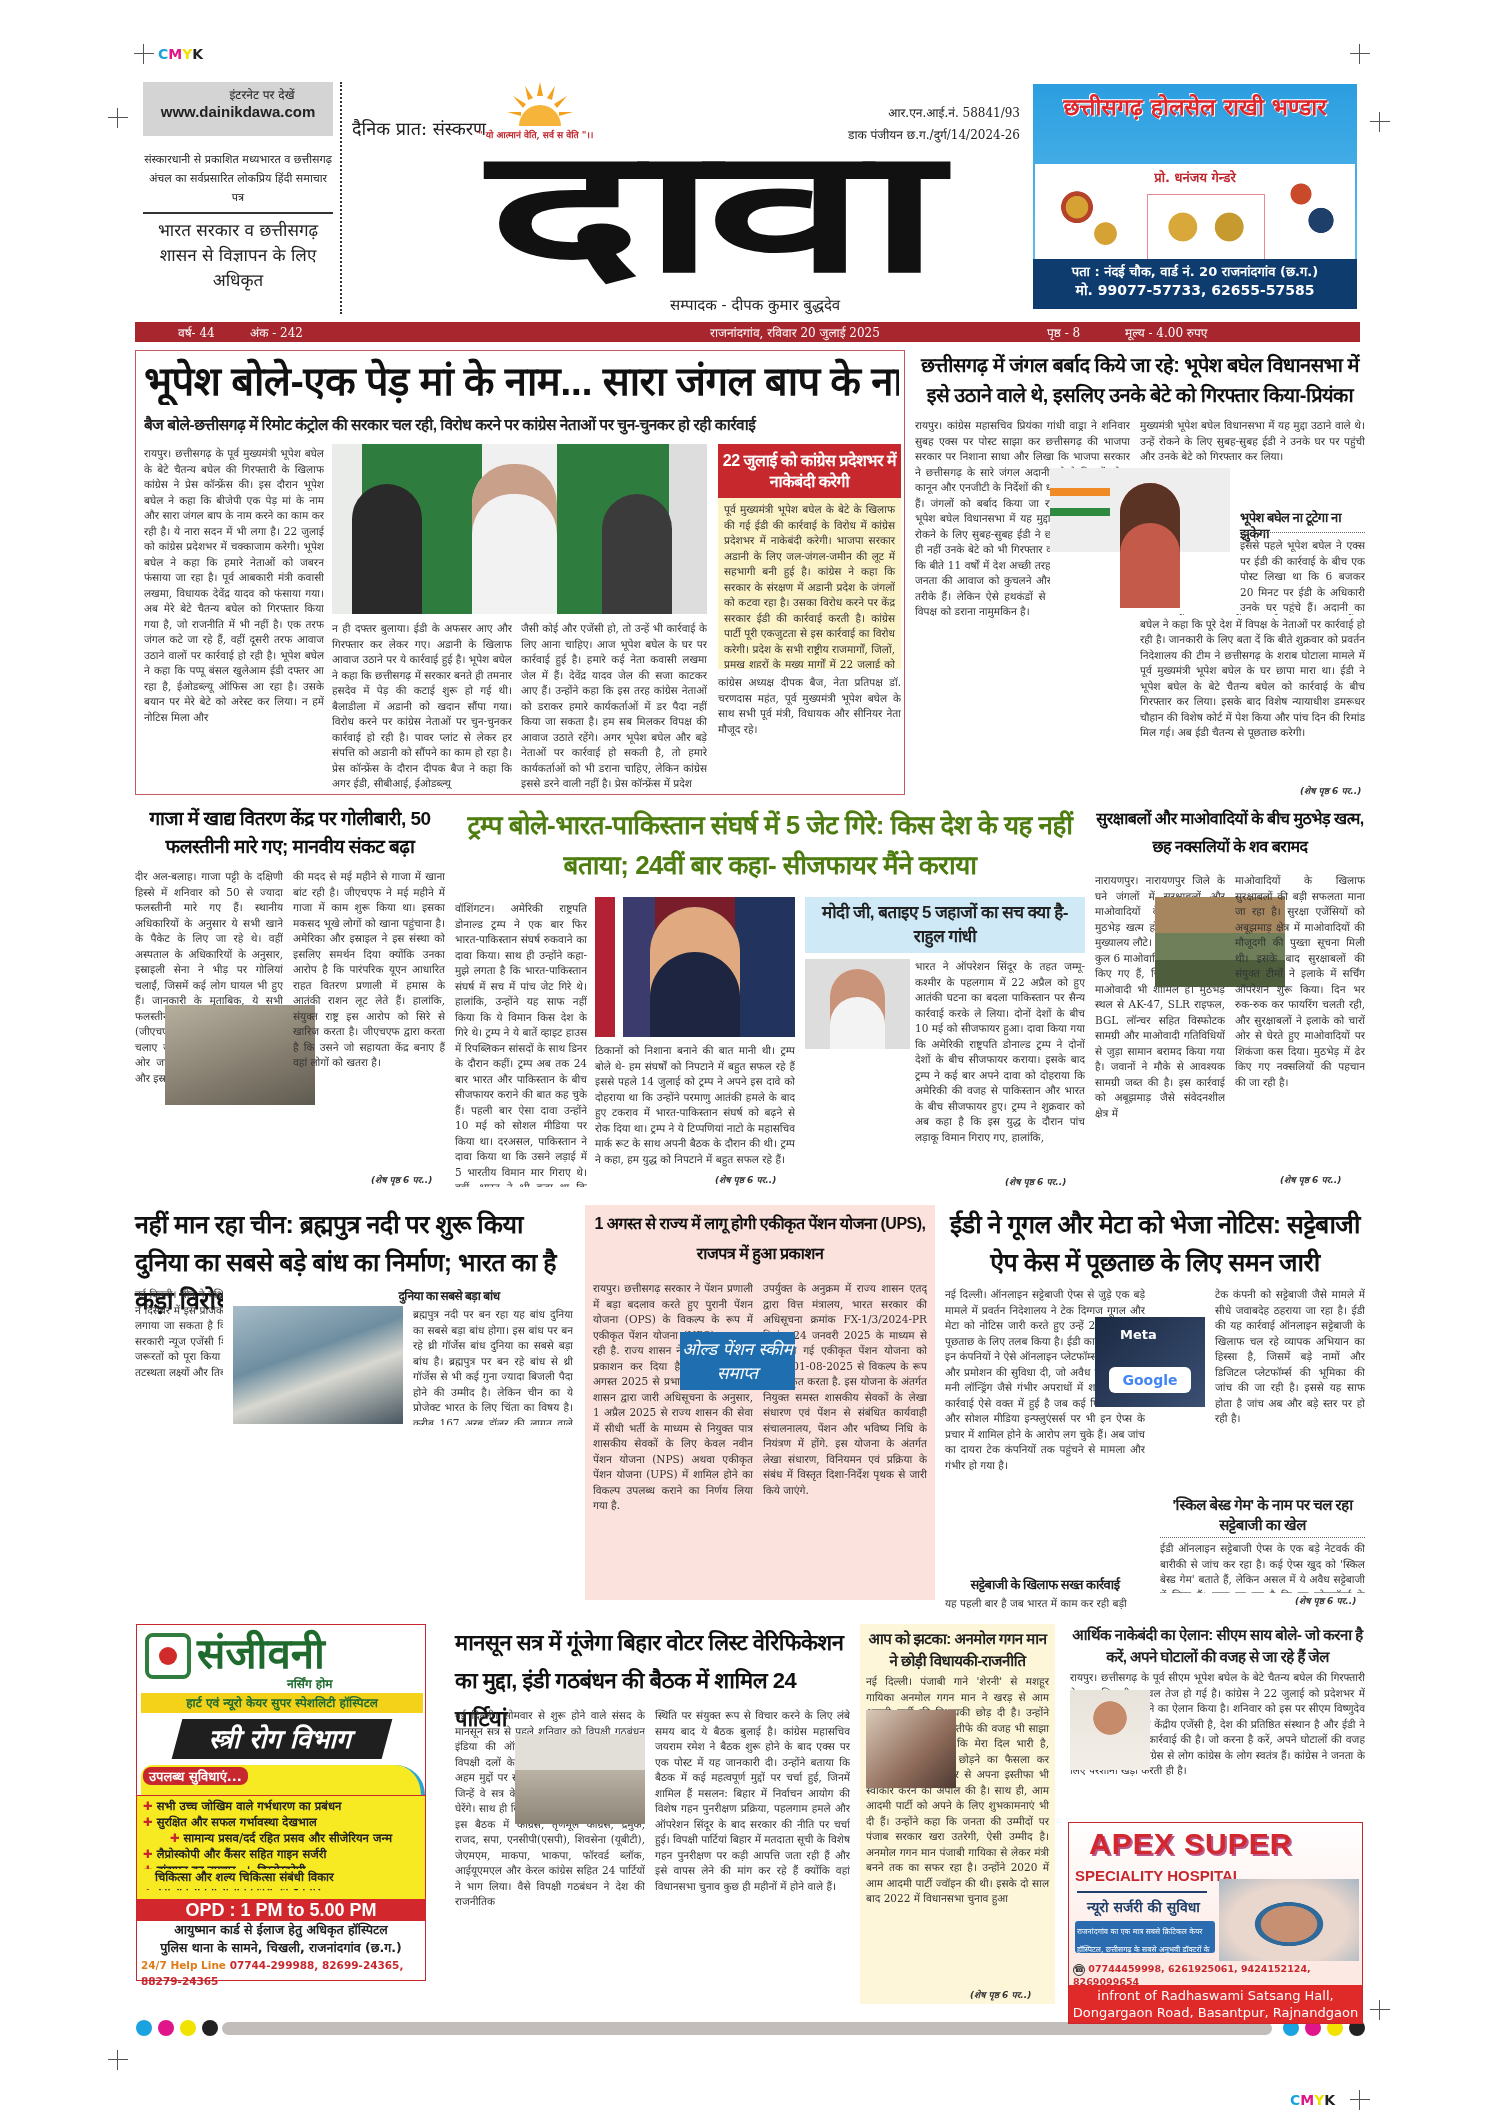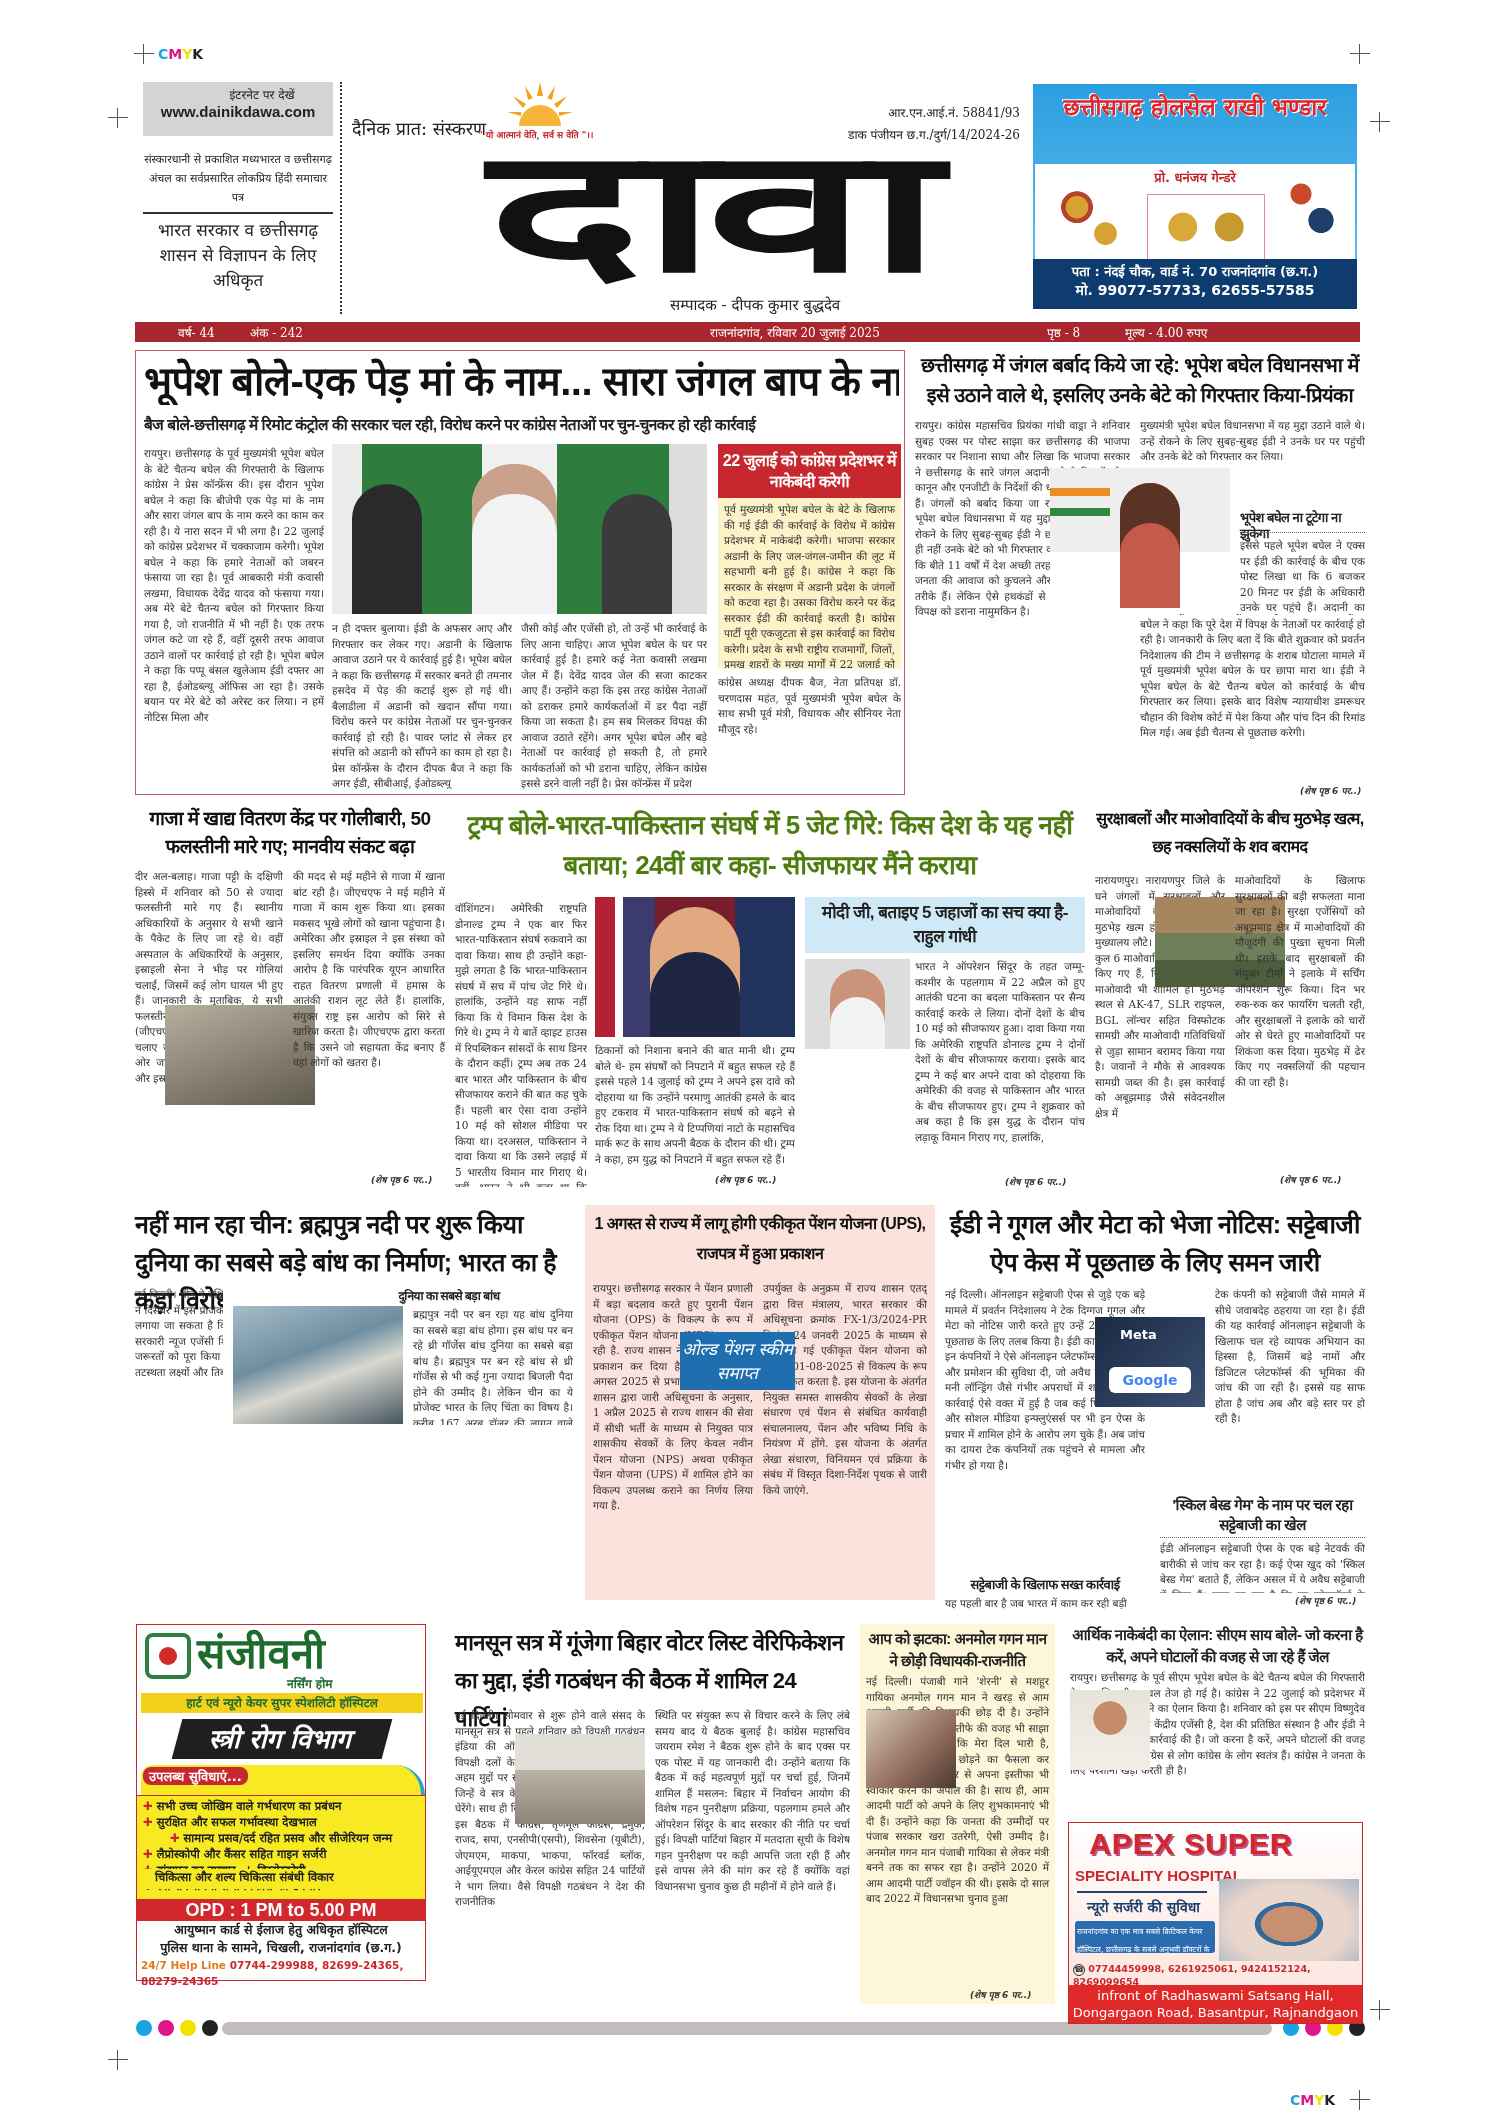--- a/index.html
+++ b/index.html
@@ -67,21 +67,21 @@
 
 <div class="abs" style="left:1033px;top:84px;width:324px;height:225px;background:linear-gradient(#2b9ee0,#6bc5f0);">
   <div style="margin-top:6px;text-align:center;font-size:23px;font-weight:bold;color:#e0262b;font-family:'DejaVu Serif',serif;text-shadow:1px 1px 0 #fff,-1px -1px 0 #fff;">छत्तीसगढ़ होलसेल राखी भण्डार</div>
   <div style="position:absolute;left:2px;top:80px;width:320px;height:100px;background:#fff;">
     <div style="text-align:center;font-size:13px;font-weight:bold;color:#c0272d;margin-top:4px;">प्रो. धनंजय गेन्डरे</div>
     <div style="position:absolute;left:4px;top:8px;width:95px;height:88px;background:radial-gradient(circle at 40% 40%,#d6a234 0 14%,#b7422a 15% 20%,transparent 21%),radial-gradient(circle at 70% 70%,#d6a234 0 12%,transparent 13%);"></div>
     <div style="position:absolute;left:112px;top:30px;width:118px;height:66px;border:1px solid #e89;background:radial-gradient(circle at 30% 50%,#d8a83a 0 16%,transparent 17%),radial-gradient(circle at 70% 50%,#c79a30 0 16%,transparent 17%);"></div>
     <div style="position:absolute;left:238px;top:8px;width:80px;height:88px;background:radial-gradient(circle at 60% 55%,#1f3f6b 0 18%,transparent 19%),radial-gradient(circle at 35% 25%,#c94a2a 0 12%,transparent 13%);"></div>
   </div>
   <div style="position:absolute;left:0;bottom:0;width:100%;height:50px;background:#0e3c6e;color:#fff;text-align:center;padding-top:3px;">
-    <div style="font-size:13px;font-weight:bold;">पता : नंदई चौक, वार्ड नं. 70 राजनांदगांव (छ.ग.)</div>
+    <div style="font-size:13px;font-weight:bold;">पता : नंदई चौक, वार्ड नं. 20 राजनांदगांव (छ.ग.)</div>
     <div style="font-size:14px;font-weight:bold;">मो. 99077-57733, 62655-57585</div>
   </div>
 </div>
 
 <div class="abs" style="left:135px;top:322px;width:1225px;height:20px;background:#a8272e;color:#fff;font-size:12px;font-family:'DejaVu Serif',serif;">
   <span class="abs" style="left:43px;top:2px;">वर्ष- 44</span>
   <span class="abs" style="left:115px;top:2px;">अंक - 242</span>
   <span class="abs" style="left:575px;top:2px;">राजनांदगांव, रविवार 20 जुलाई 2025</span>
   <span class="abs" style="left:912px;top:2px;">पृष्ठ - 8</span>
   <span class="abs" style="left:990px;top:2px;">मूल्य - 4.00 रुपए</span>

